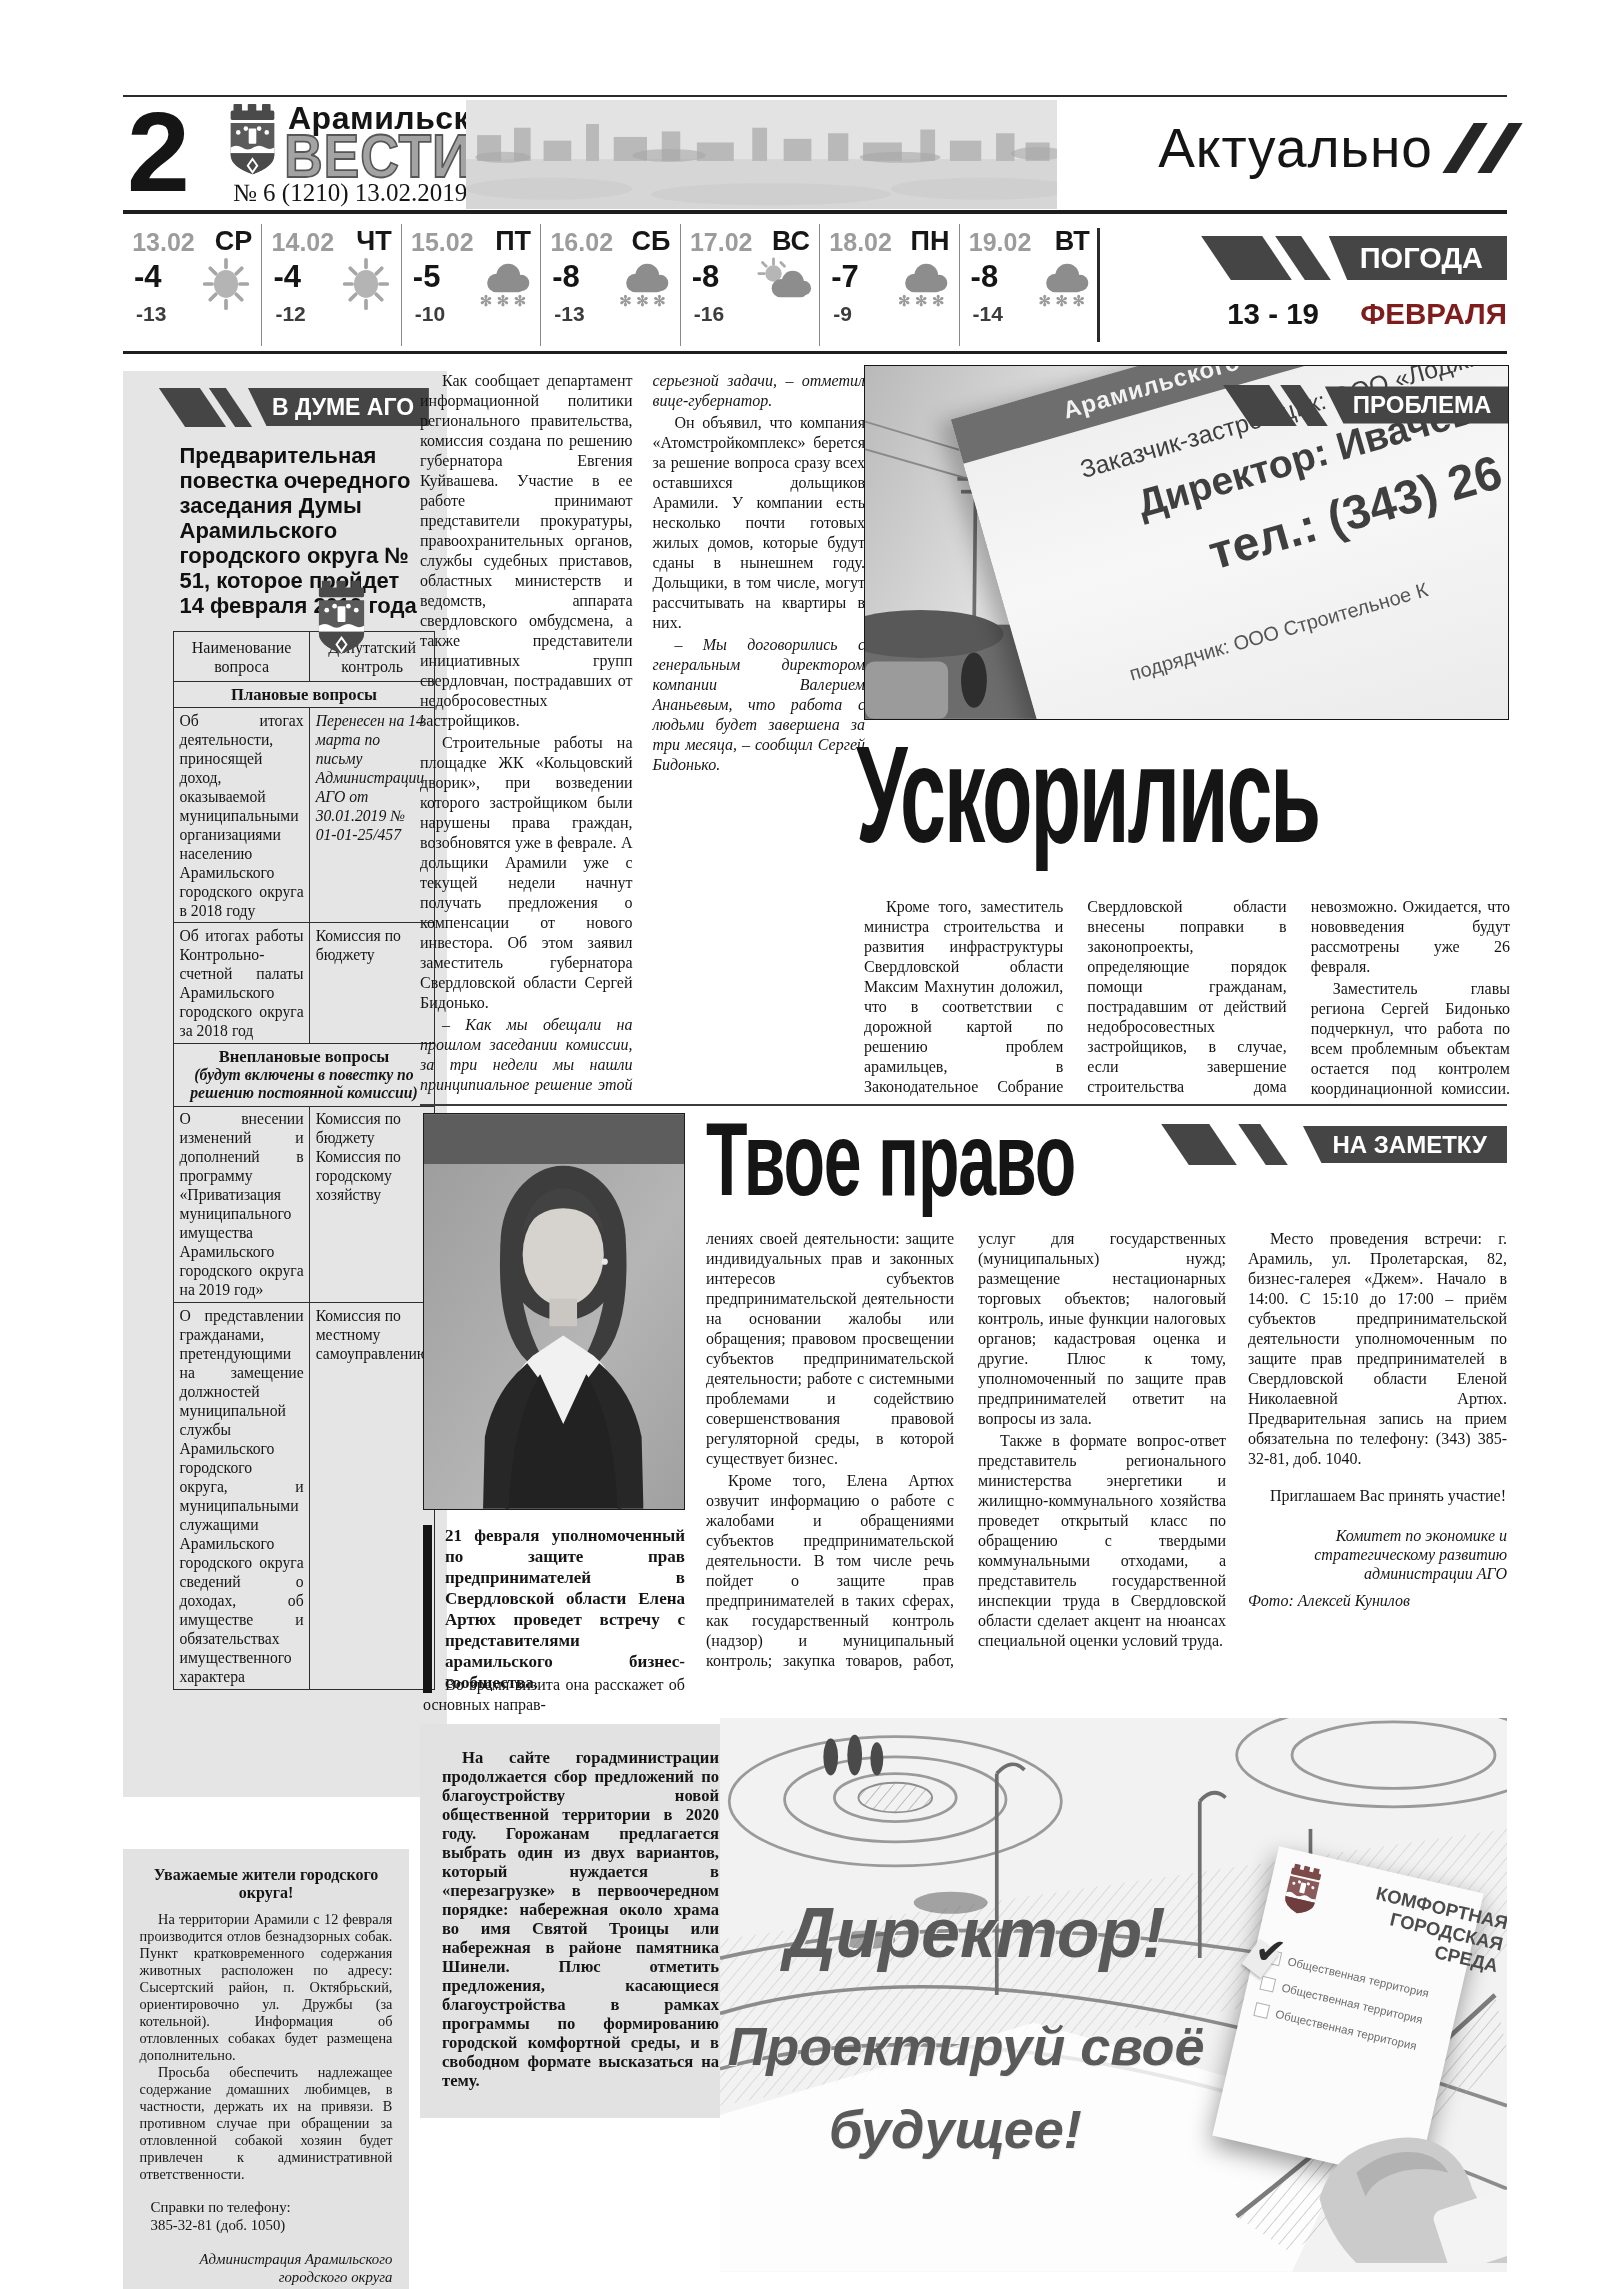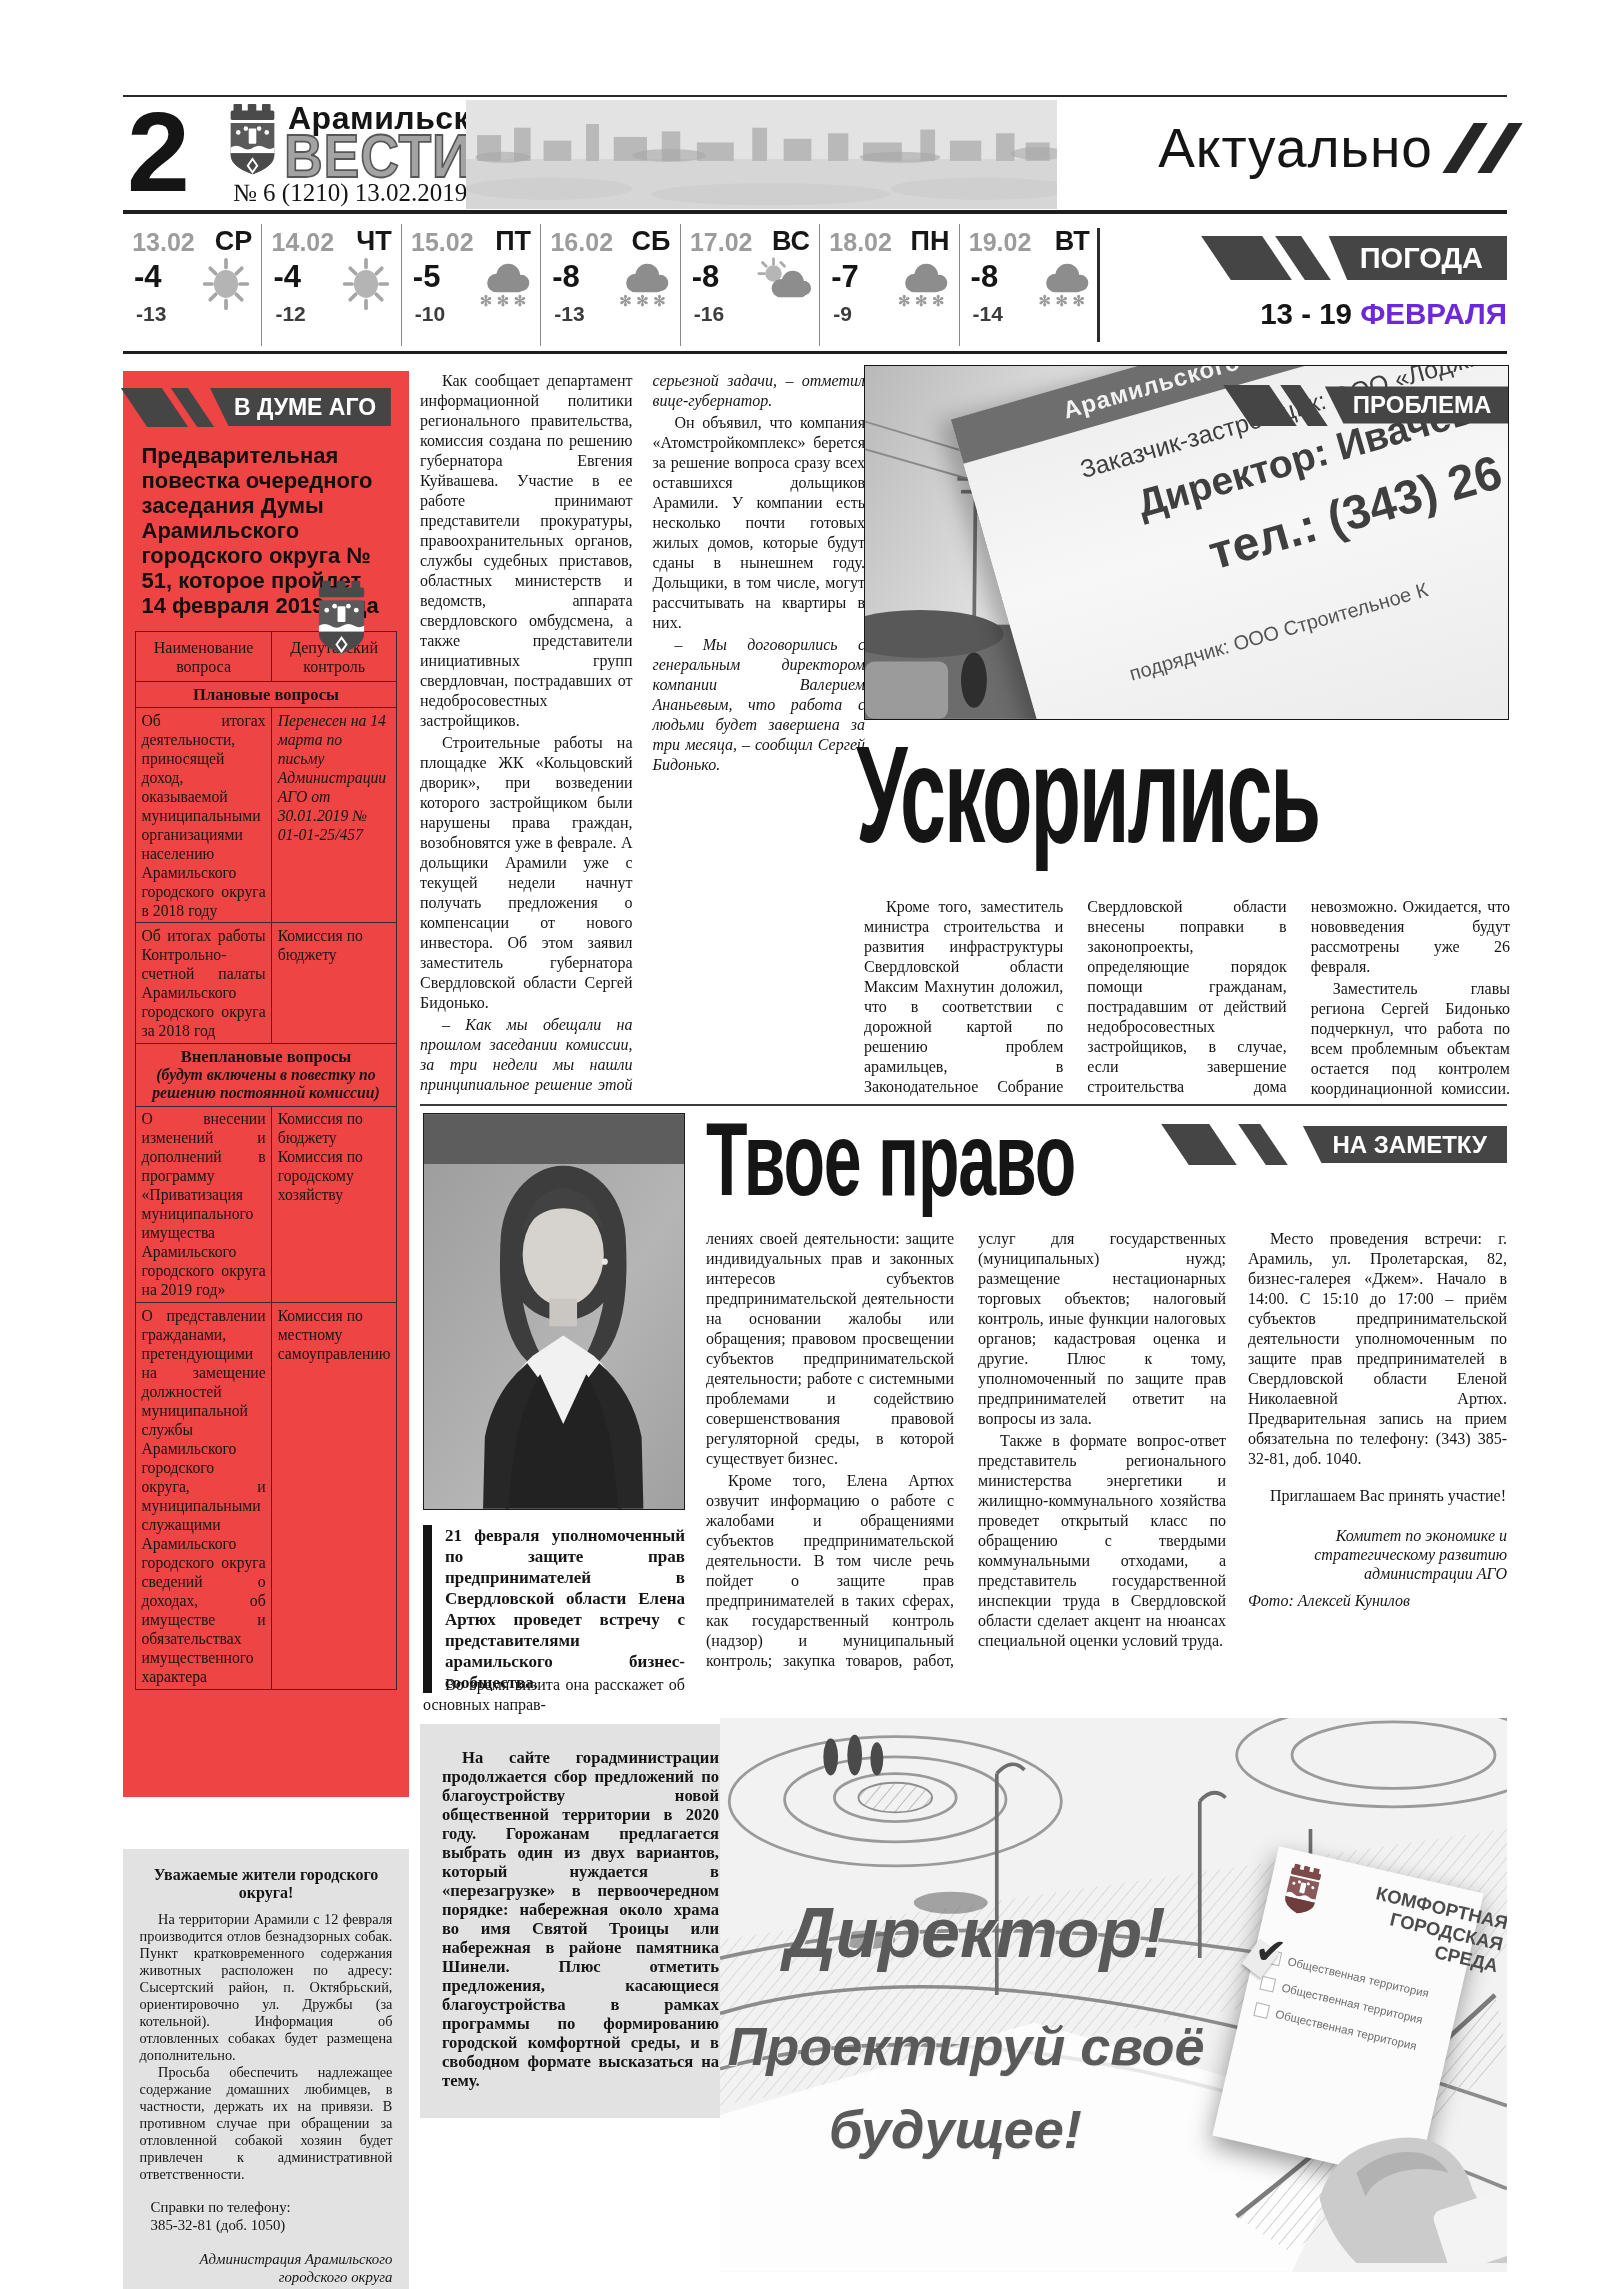--- a/index.html
+++ b/index.html
@@ -41,24 +41,24 @@
   .badge{display:flex;align-items:center;}
   .stripe{background:#454545;transform:skewX(34deg);}
   .badge .label{background:#454545;color:#fff;font-family:"Liberation Sans",sans-serif;font-weight:700;
                 clip-path:polygon(0 0,100% 0,100% 100%,18.5px 100%);}
   #pogodaBadge{left:1112px;top:236px;width:395px;justify-content:flex-end;gap:13px;position:absolute;}
   #pogodaBadge .s1{width:61px;height:44px;}
   #pogodaBadge .s2{width:26px;height:44px;}
   #pogodaBadge .label{font-size:29px;padding:5.5px 24px 5.5px 31px;}
   #pogodaRange{left:1103px;top:297px;width:404px;text-align:right;font-family:"Liberation Sans",sans-serif;
                font-size:29.5px;font-weight:800;}
-  #pogodaRange .muted{color:#6d28d9;}
+  #pogodaRange .muted{color:#7f1d1d;margin-left:33px;}
   #ruleWeather{left:123px;top:351px;width:1384px;height:2.8px;}
   
-  #dumaBox{left:123px;top:371px;width:286px;height:1426px;background:#ef4444;}
+  #dumaBox{left:123px;top:371px;width:286px;height:1426px;background:#e5e5e5;padding-left:38px;}
   #dumaBadge{padding:16.6px 0 0 11px;}
   #dumaBadge .s1{width:41px;height:39px;}
   #dumaBadge .s2{width:16.6px;height:39px;margin-left:9.2px;}
   #dumaBadge .label{font-size:23px;padding:5.5px 14.8px 5.5px 24px;margin-left:9.2px;}
   #dumaHeading{margin:16.6px 18.5px 0 18.5px;font-size:22px;line-height:25px;font-weight:700;
                font-family:"Liberation Sans",sans-serif;color:#101010;}
   #crestSidebar{position:absolute;left:189px;top:209px;}
   .duma-table{border-collapse:collapse;margin:13px 12px 0 12px;width:262px;font-size:15.7px;line-height:19px;}
   .duma-table th,.duma-table td{border:1.4px solid #2e2e2e;vertical-align:top;padding:2.8px 5.5px;}
   .duma-table th{font-weight:400;text-align:center;font-size:16px;padding:5.5px 3.7px;}

